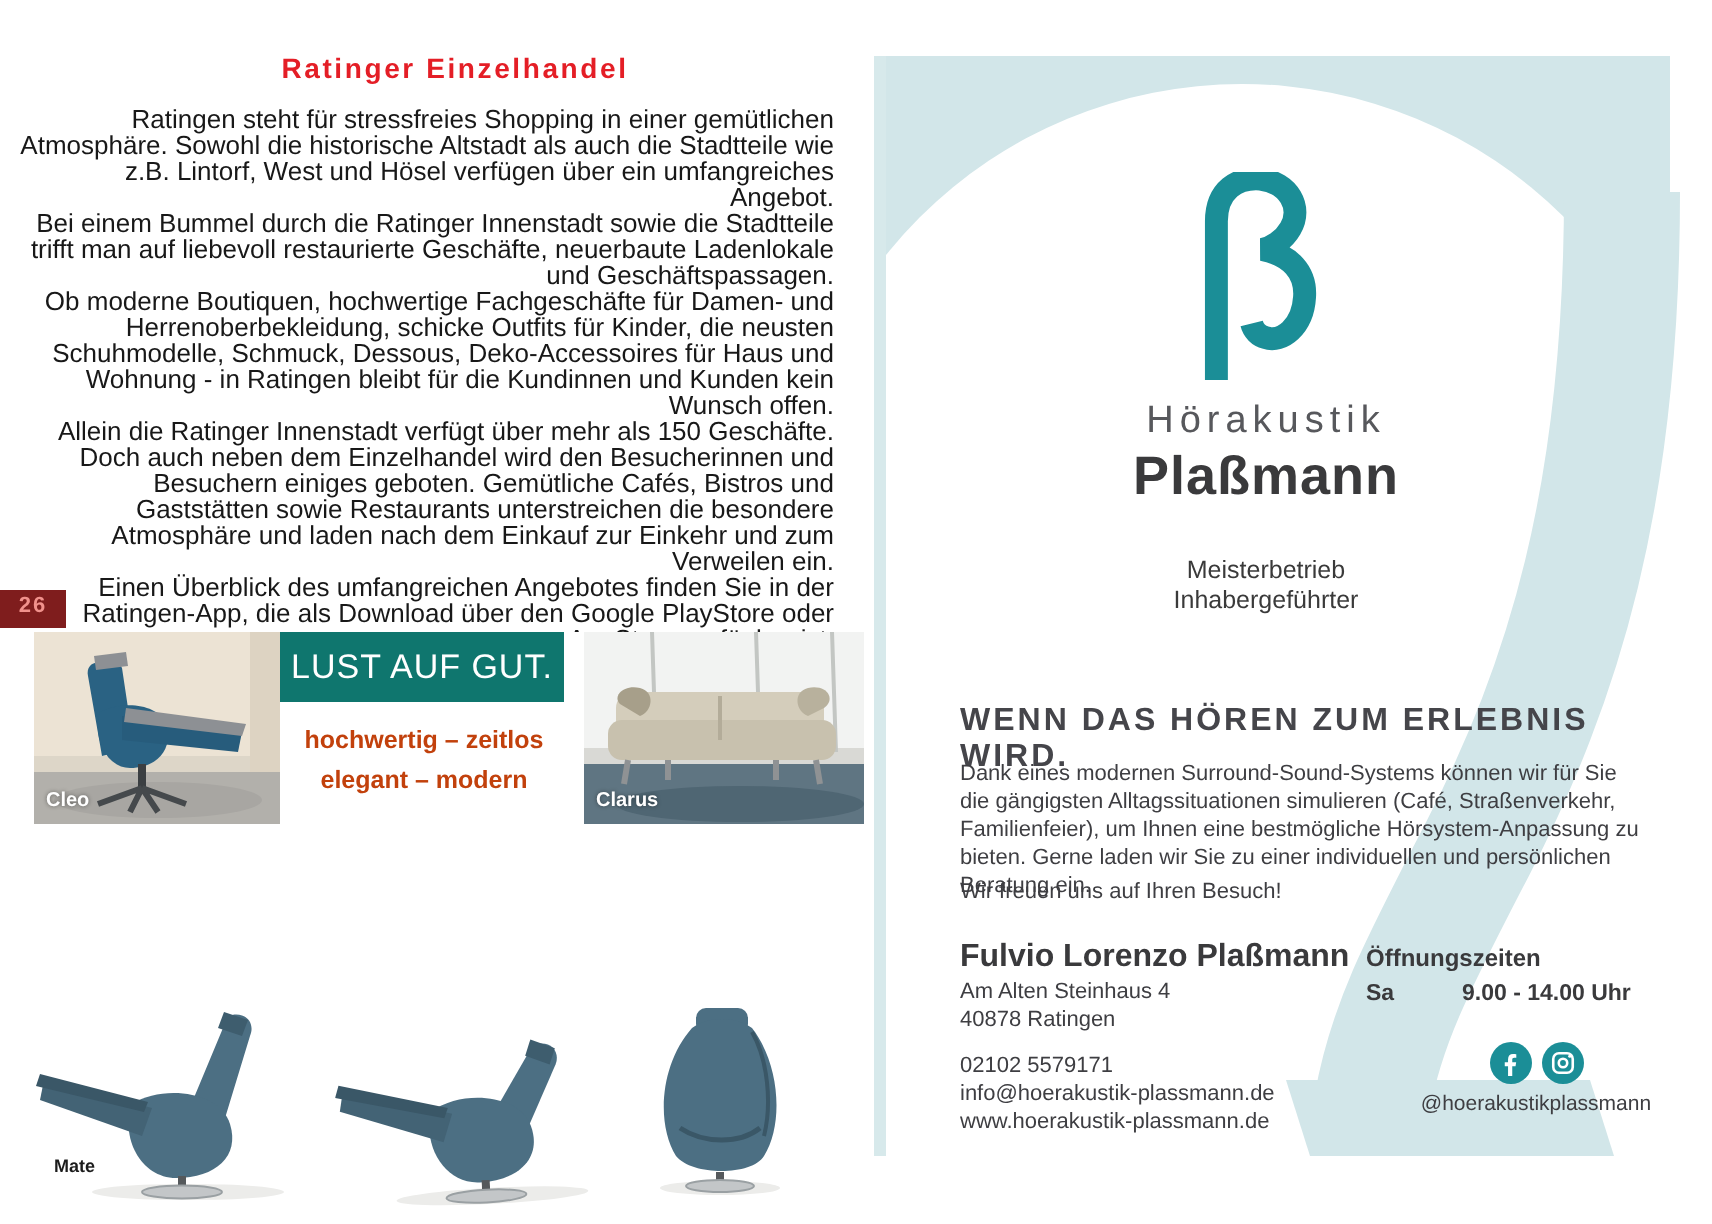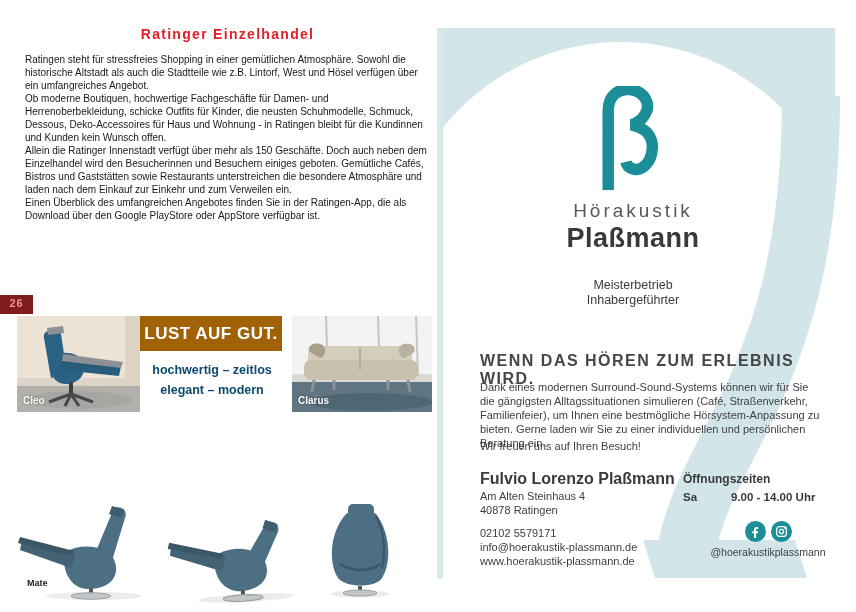--- a/index.html
+++ b/index.html
@@ -8,46 +8,46 @@
     position:relative; width:856px; height:612px; background:#ffffff;
     overflow:hidden; font-family:"Liberation Sans", sans-serif; margin:0 auto;
   }
   
   #left-page { position:absolute; left:0; top:0; width:437px; height:612px; }
   .lp-title {
     position:absolute; left:25px; top:26px; width:405px; text-align:center;
     color:#e41e26; font-weight:bold; font-size:14px; letter-spacing:1.3px;
   }
   .lp-body {
-    position:absolute; left:25px; top:53px; width:408px;
-    font-size:10px; line-height:13px; color:#181818;
+    position:absolute; left:9px; top:53px; width:408px;
+    font-size:13px; line-height:13px; color:#181818;text-align:right;
   }
   .lp-body p { margin:0; }
   .page-badge {
     position:absolute; left:0; top:295px; width:33px; height:19px;
     background:#7f1d1d; color:#f1918c; font-weight:bold; font-size:11px;
     text-align:center; line-height:17px; letter-spacing:1px;
   }
   
   .ad1 { position:absolute; left:17px; top:316px; width:415px; height:96px; }
   .photo { position:absolute; top:0; height:96px; overflow:hidden; }
   .photo-cleo { left:0; width:123px; background:linear-gradient(#ece3d4 0 62px, #ddd6c8 62px 70px, #b2b0ab 70px 100%); }
   .photo-clarus { left:275px; width:140px; background:linear-gradient(#f2f3f2 0 58px, #d9d9d5 58px 66px, #5f7582 66px 100%); }
   .photo-label {
     position:absolute; left:6px; bottom:6px; color:#ffffff; font-size:10px;
     font-weight:bold; text-shadow:0 0 2px rgba(0,0,0,.45);
   }
   .ad1-mid { position:absolute; left:123px; top:0; width:152px; height:96px; background:#fff; }
   .banner {
-    position:absolute; left:0; top:0; width:142px; height:35px; background:#a16207;
-    color:#ffffff; font-weight:bold; font-size:17px; letter-spacing:.5px;
+    position:absolute; left:0; top:0; width:142px; height:35px; background:#0f766e;
+    color:#ffffff; font-weight:normal; font-size:17px; letter-spacing:.5px;
     display:flex; align-items:center; justify-content:center; white-space:nowrap;
   }
   .taglines { position:absolute; left:0; top:44px; width:144px; text-align:center;
-    font-weight:bold; font-size:12.5px; color:#0c4a6e; line-height:20px; }
+    font-weight:bold; font-size:12.5px; color:#c2410c; line-height:20px; }
   
   .ad2 { position:absolute; left:17px; top:413px; width:415px; height:77px; background:#dbe9f4; }
   .sitz { position:absolute; left:23px; top:17px; font-style:italic; font-size:17px;
     color:#33383c; line-height:22px; }
   .fur-logo { position:absolute; left:163px; top:7px; color:#0d0d0d; font-weight:bold;
     font-size:23px; line-height:19px; letter-spacing:-.5px; }
   .fur-logo div:nth-child(2){ margin-left:16px; }
   .fur-logo div:nth-child(3){ margin-left:7px; }
   .guenstig { position:absolute; left:283px; top:27px; color:#c13a27; font-weight:bold;
     font-style:italic; font-size:18px; }
@@ -87,20 +87,21 @@
 </head>
 <body>
 
 <div id="canvas">
 
   <div id="left-page">
     <div class="lp-title">Ratinger Einzelhandel</div>
 
     <div class="lp-body">
       <p>Ratingen steht für stressfreies Shopping in einer gemütlichen Atmosphäre. Sowohl die historische Altstadt als auch die Stadtteile wie z.B. Lintorf, West und Hösel verfügen über ein umfangreiches Angebot.</p>
+      <p>Bei einem Bummel durch die Ratinger Innenstadt sowie die Stadtteile trifft man auf liebevoll restaurierte Geschäfte, neuerbaute Ladenlokale und Geschäftspassagen.</p>
       <p>Ob moderne Boutiquen, hochwertige Fachgeschäfte für Damen- und Herrenoberbekleidung, schicke Outfits für Kinder, die neusten Schuhmodelle, Schmuck, Dessous, Deko-Accessoires für Haus und Wohnung - in Ratingen bleibt für die Kundinnen und Kunden kein Wunsch offen.</p>
       <p>Allein die Ratinger Innenstadt verfügt über mehr als 150 Geschäfte. Doch auch neben dem Einzelhandel wird den Besucherinnen und Besuchern einiges geboten. Gemütliche Cafés, Bistros und Gaststätten sowie Restaurants unterstreichen die besondere Atmosphäre und laden nach dem Einkauf zur Einkehr und zum Verweilen ein.</p>
       <p>Einen Überblick des umfangreichen Angebotes finden Sie in der Ratingen-App, die als Download über den Google PlayStore oder AppStore verfügbar ist.</p>
     </div>
 
     <div class="page-badge">26</div>
 
     <div class="ad1">
       <div class="photo photo-cleo">
         <svg width="123" height="96" viewBox="0 0 123 96">

